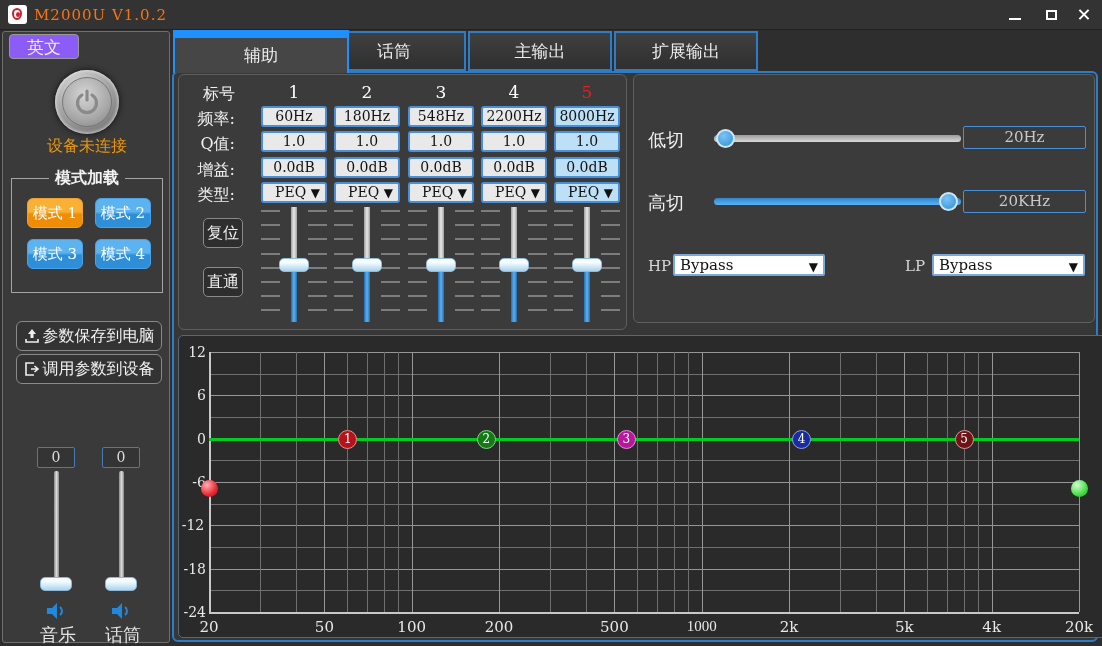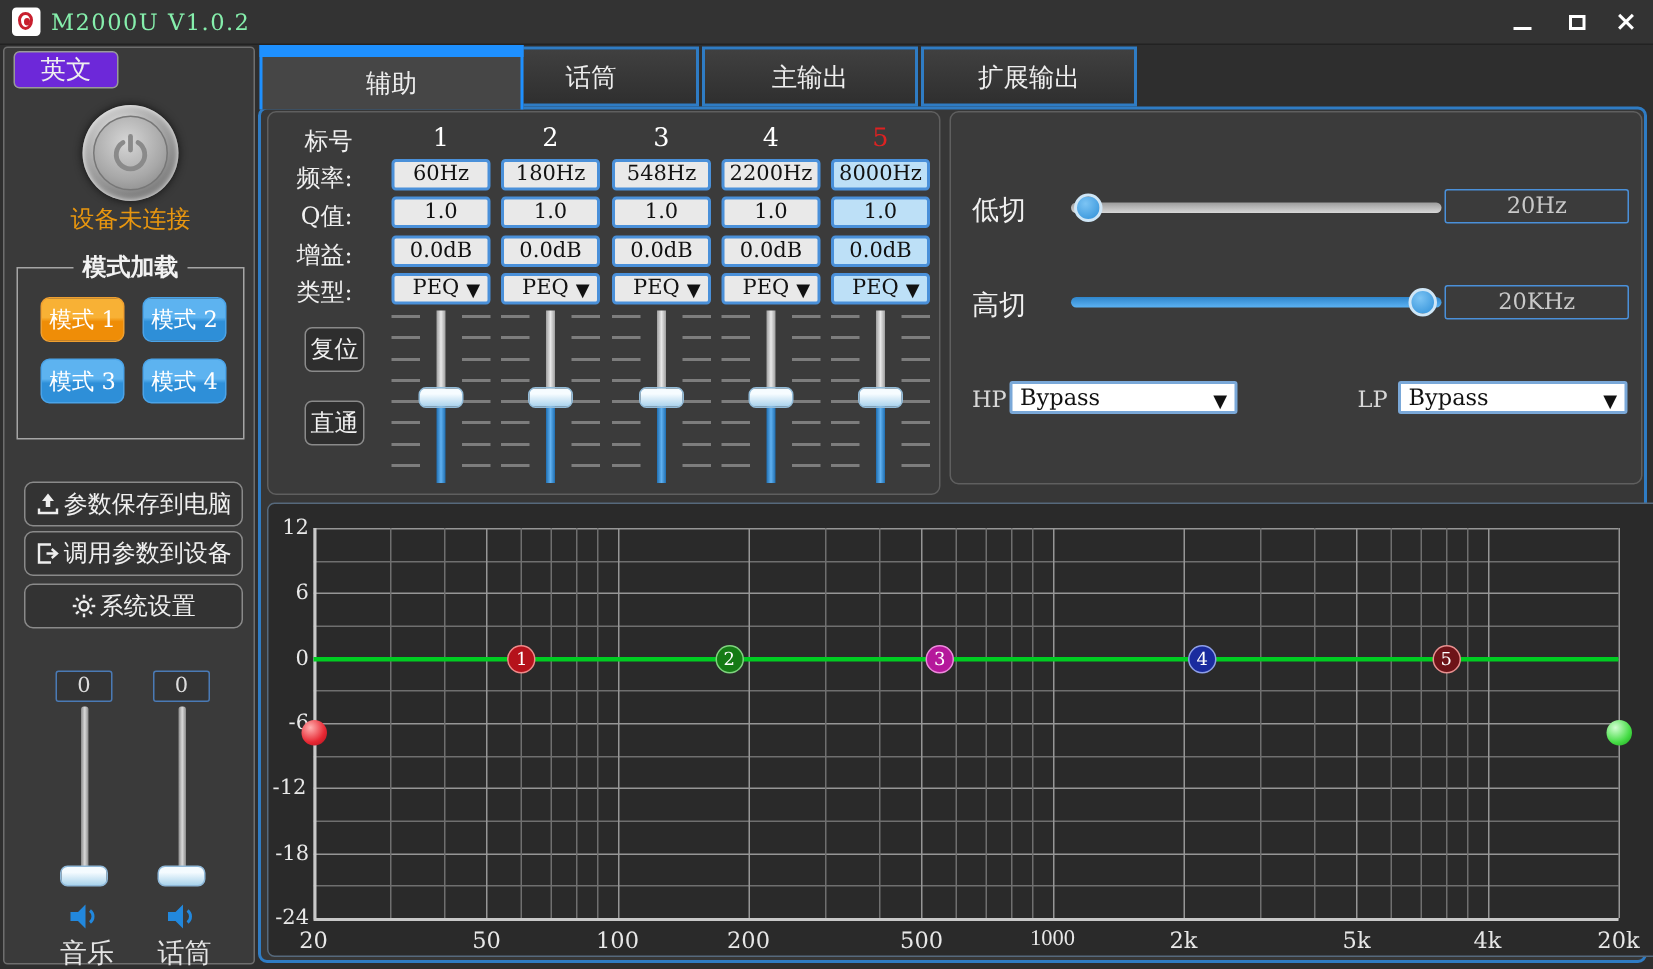--- a/index.html
+++ b/index.html
@@ -6,34 +6,34 @@
   html,body { width:1102px; height:646px; background:#2e2e2e; overflow:hidden;
               font-family:"DejaVu Serif","Liberation Serif",serif; }
   .abs { position:absolute; }
 
   
   #titlebar { left:0; top:0; width:1102px; height:30px; background:#333333; border-bottom:1px solid #222; }
   #app-logo { left:8px; top:5px; width:19px; height:19px; background:#fff; border-radius:3px; }
   #app-logo .ring { position:absolute; left:3.5px; top:2.5px; width:10px; height:12px;
                     border:2px solid #c81f2e; border-radius:50% 50% 50% 50%/45% 45% 55% 55%; }
   #app-logo .dot { position:absolute; left:7.5px; top:7px; width:4px; height:5px; background:#c81f2e; border-radius:50%; }
-  #title-text { left:34px; top:6px; color:#86efac; font-size:15px; letter-spacing:1px; }
+  #title-text { left:34px; top:6px; color:#f97316; font-size:15px; letter-spacing:1px; }
   .winbtn { top:0; width:34px; height:29px; display:flex; align-items:center; justify-content:center; cursor:pointer; }
   #btn-min { left:998px; } #btn-max { left:1034px; } #btn-close { left:1066px; }
   #btn-min .bar { width:12px; height:2px; background:#fff; margin-top:8px; }
   #btn-max .box { width:11px; height:10px; border:2px solid #fff; }
   #btn-close .x { position:relative; width:13px; height:13px; }
   #btn-close .x::before,#btn-close .x::after { content:""; position:absolute; left:6px; top:0; width:2px; height:13px; background:#fff; }
   #btn-close .x::before { transform:rotate(45deg);} #btn-close .x::after { transform:rotate(-45deg);}
 
   
   #sidebar { left:2px; top:31px; width:168px; height:612px; background:#3a3a3a;
              border:1px solid #6e6e6e; border-radius:3px; }
   #lang-btn { left:6px; top:2px; width:70px; height:25px; border:1px solid #999; border-radius:4px;
-              color:#eee; font-size:17px; text-align:center; line-height:24px; background:#6d28d9; cursor:pointer;}
+              color:#eee; font-size:17px; text-align:center; line-height:24px; background:#8b5cf6; cursor:pointer;}
   #power-btn { left:52px; top:38px; width:64px; height:64px; border-radius:50%;
                background:radial-gradient(circle at 40% 32%, #e9e9e9, #9a9a9a 55%, #5f5f5f 90%);
                box-shadow:0 0 6px #111, inset 0 0 4px #fff; }
   #power-btn .inner { position:absolute; left:7px; top:7px; width:50px; height:50px; border-radius:50%;
                background:radial-gradient(circle at 45% 35%, #d6d6d6, #a8a8a8 60%, #808080);
                border:1px solid #777; display:flex; align-items:center; justify-content:center;}
   #status-text { left:0; top:104px; width:168px; text-align:center; color:#e8960f; font-size:16px; }
   #mode-group { left:8px; top:146px; width:152px; height:115px; border:1px solid #a5a5a5; }
   #mode-title { left:0; top:136px; width:168px; text-align:center; color:#f2f2f2; font-size:16px; font-weight:bold;
                 background:transparent; }
@@ -164,36 +164,20 @@
         <path d="M7 8 H13 M10.5 5 L14 8 L10.5 11" fill="none" stroke="#eee" stroke-width="1.6"></path>
     </svg>
     <span>调用参数到设备</span>
   </div>
   <div class="abs action-btn" id="act-save">
     <svg width="16" height="16" viewBox="0 0 16 16">
       <path d="M8 1 L12 6 H9.5 V10 H6.5 V6 H4 Z" fill="#eee"></path>
         <path d="M2 11 V14 H14 V11" fill="none" stroke="#eee" stroke-width="1.6"></path>
     </svg>
     <span>参数保存到电脑</span>
-  </div>
-  <div class="abs action-btn" id="act-sys">
-    <svg width="16" height="16" viewBox="0 0 16 16">
-      <circle cx="8" cy="8" r="3" fill="none" stroke="#eee" stroke-width="1.6"></circle>
-      <g stroke="#eee" stroke-width="1.6">
-          <line x1="8" y1="0.5" x2="8" y2="3"></line>
-          <line x1="8" y1="13" x2="8" y2="15.5"></line>
-          <line x1="0.5" y1="8" x2="3" y2="8"></line>
-          <line x1="13" y1="8" x2="15.5" y2="8"></line>
-          <line x1="2.7" y1="2.7" x2="4.5" y2="4.5"></line>
-          <line x1="11.5" y1="11.5" x2="13.3" y2="13.3"></line>
-          <line x1="2.7" y1="13.3" x2="4.5" y2="11.5"></line>
-          <line x1="11.5" y1="4.5" x2="13.3" y2="2.7"></line>
-        </g>
-    </svg>
-    <span>系统设置</span>
   </div>
 
   <div class="abs" style="left:23px; top:415px;">
     <div class="fader-value abs" style="left:11px; top:0;">0</div>
     <div class="fader-track abs" style="left:28px; top:24px; height:118px;"></div>
     <div class="fader-handle abs" style="left:14px; top:130px;"></div>
     <svg class="spk abs" style="left:20px; top:155px;" viewBox="0 0 22 18">
       <path d="M1 6 H6 L11 1 V17 L6 12 H1 Z" fill="#2288dd"></path>
       <path d="M14 5 A5 5 0 0 1 14 13" fill="none" stroke="#2288dd" stroke-width="2"></path>
     </svg>

